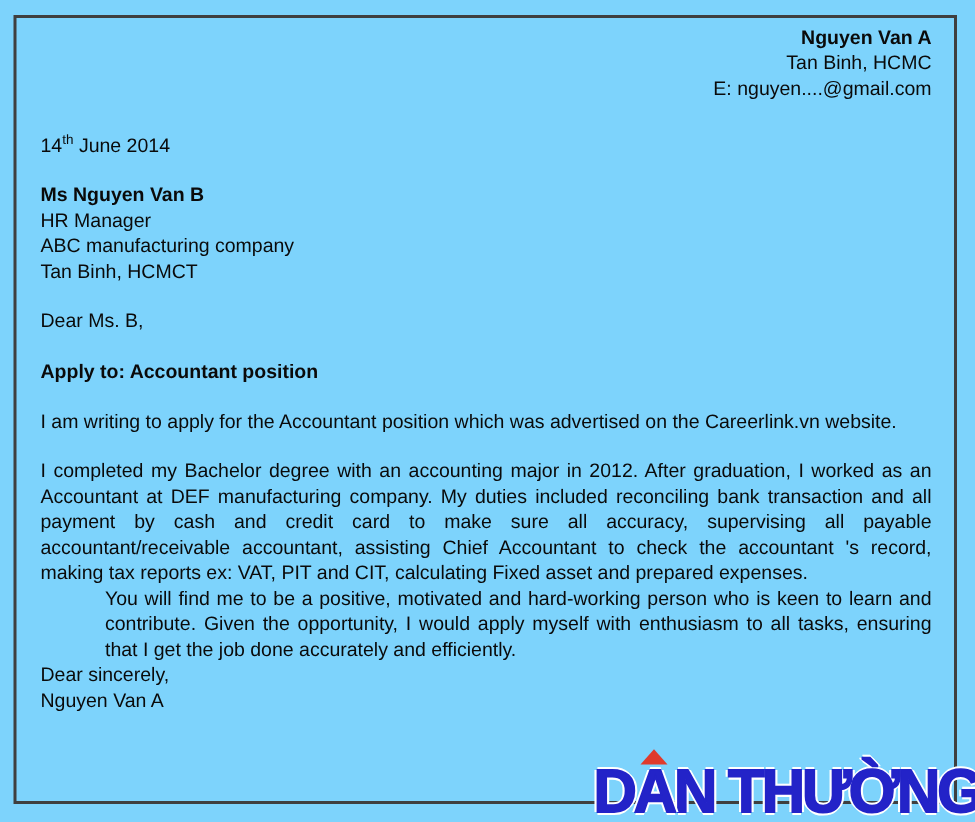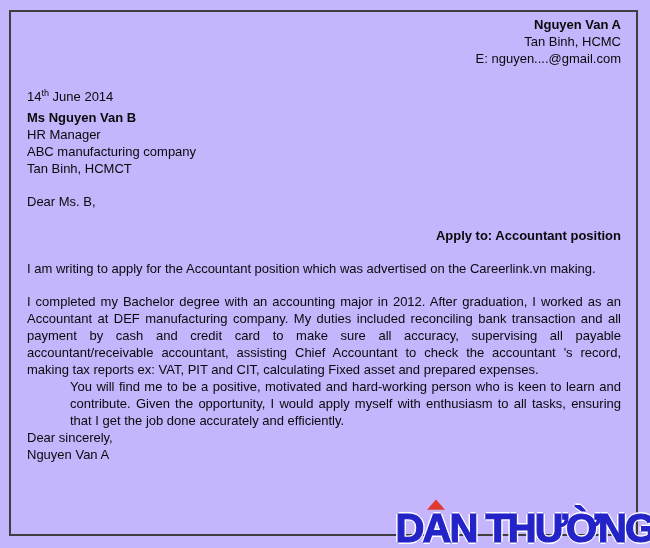--- a/index.html
+++ b/index.html
@@ -5,21 +5,21 @@
   html, body {
     margin: 0;
     padding: 0;
     background: #ffffff;
     font-family: "Liberation Sans", "DejaVu Sans", sans-serif;
   }
   .canvas {
     position: relative;
     width: 650px;
     height: 548px;
-    background: #c4b5fd;
+    background: #7dd3fc;
     overflow: hidden;
   }
   .letter {
     position: absolute;
     left: 9px;
     top: 10px;
     width: 629px;
     height: 526px;
     border: 2px solid #3f3f3f;
     box-sizing: border-box;
@@ -29,23 +29,23 @@
     line-height: 17px;
   }
   .bold { font-weight: bold; }
   .sender { text-align: right; }
   .date-line { margin-top: 21px; }
   .date-line sup {
     font-size: 9px;
     line-height: 0;
     vertical-align: super;
   }
-  .recipient { margin-top: 4px; }
+  .recipient { margin-top: 16px; }
   .salutation { margin-top: 16px; }
-  .subject { margin-top: 17px; font-weight: bold; text-align: right; }
+  .subject { margin-top: 17px; font-weight: bold; }
   p.body-par {
     margin: 16px 0 0 0;
     text-align: justify;
   }
   p.body-par.joined { margin-top: 0; margin-left: 43px; }
   .closing-block { margin-top: 0; }
   .logo {
     position: absolute;
     right: -4px;
     bottom: 1px;
@@ -100,21 +100,21 @@
       <div class="bold">Ms Nguyen Van B</div>
       <div>HR Manager</div>
       <div>ABC manufacturing company</div>
       <div>Tan Binh, HCMCT</div>
     </div>
 
     <div class="salutation">Dear Ms. B,</div>
 
     <div class="subject">Apply to: Accountant position</div>
 
-    <p class="body-par">I am writing to apply for the Accountant position which was advertised on the Careerlink.vn making.</p>
+    <p class="body-par">I am writing to apply for the Accountant position which was advertised on the Careerlink.vn website.</p>
 
     <p class="body-par">I completed my Bachelor degree with an accounting major in 2012. After graduation, I worked as an Accountant at DEF manufacturing company. My duties included reconciling bank transaction and all payment by cash and credit card to make sure all accuracy, supervising all payable accountant/receivable accountant, assisting Chief Accountant to check the accountant 's record, making tax reports ex: VAT, PIT and CIT, calculating Fixed asset and prepared expenses.</p>
     <p class="body-par joined">You will find me to be a positive, motivated and hard-working person who is keen to learn and contribute. Given the opportunity, I would apply myself with enthusiasm to all tasks, ensuring that I get the job done accurately and efficiently.</p>
 
 
     <div class="closing-block">
       <div>Dear sincerely,</div>
       <div>Nguyen Van A</div>
     </div>
 

